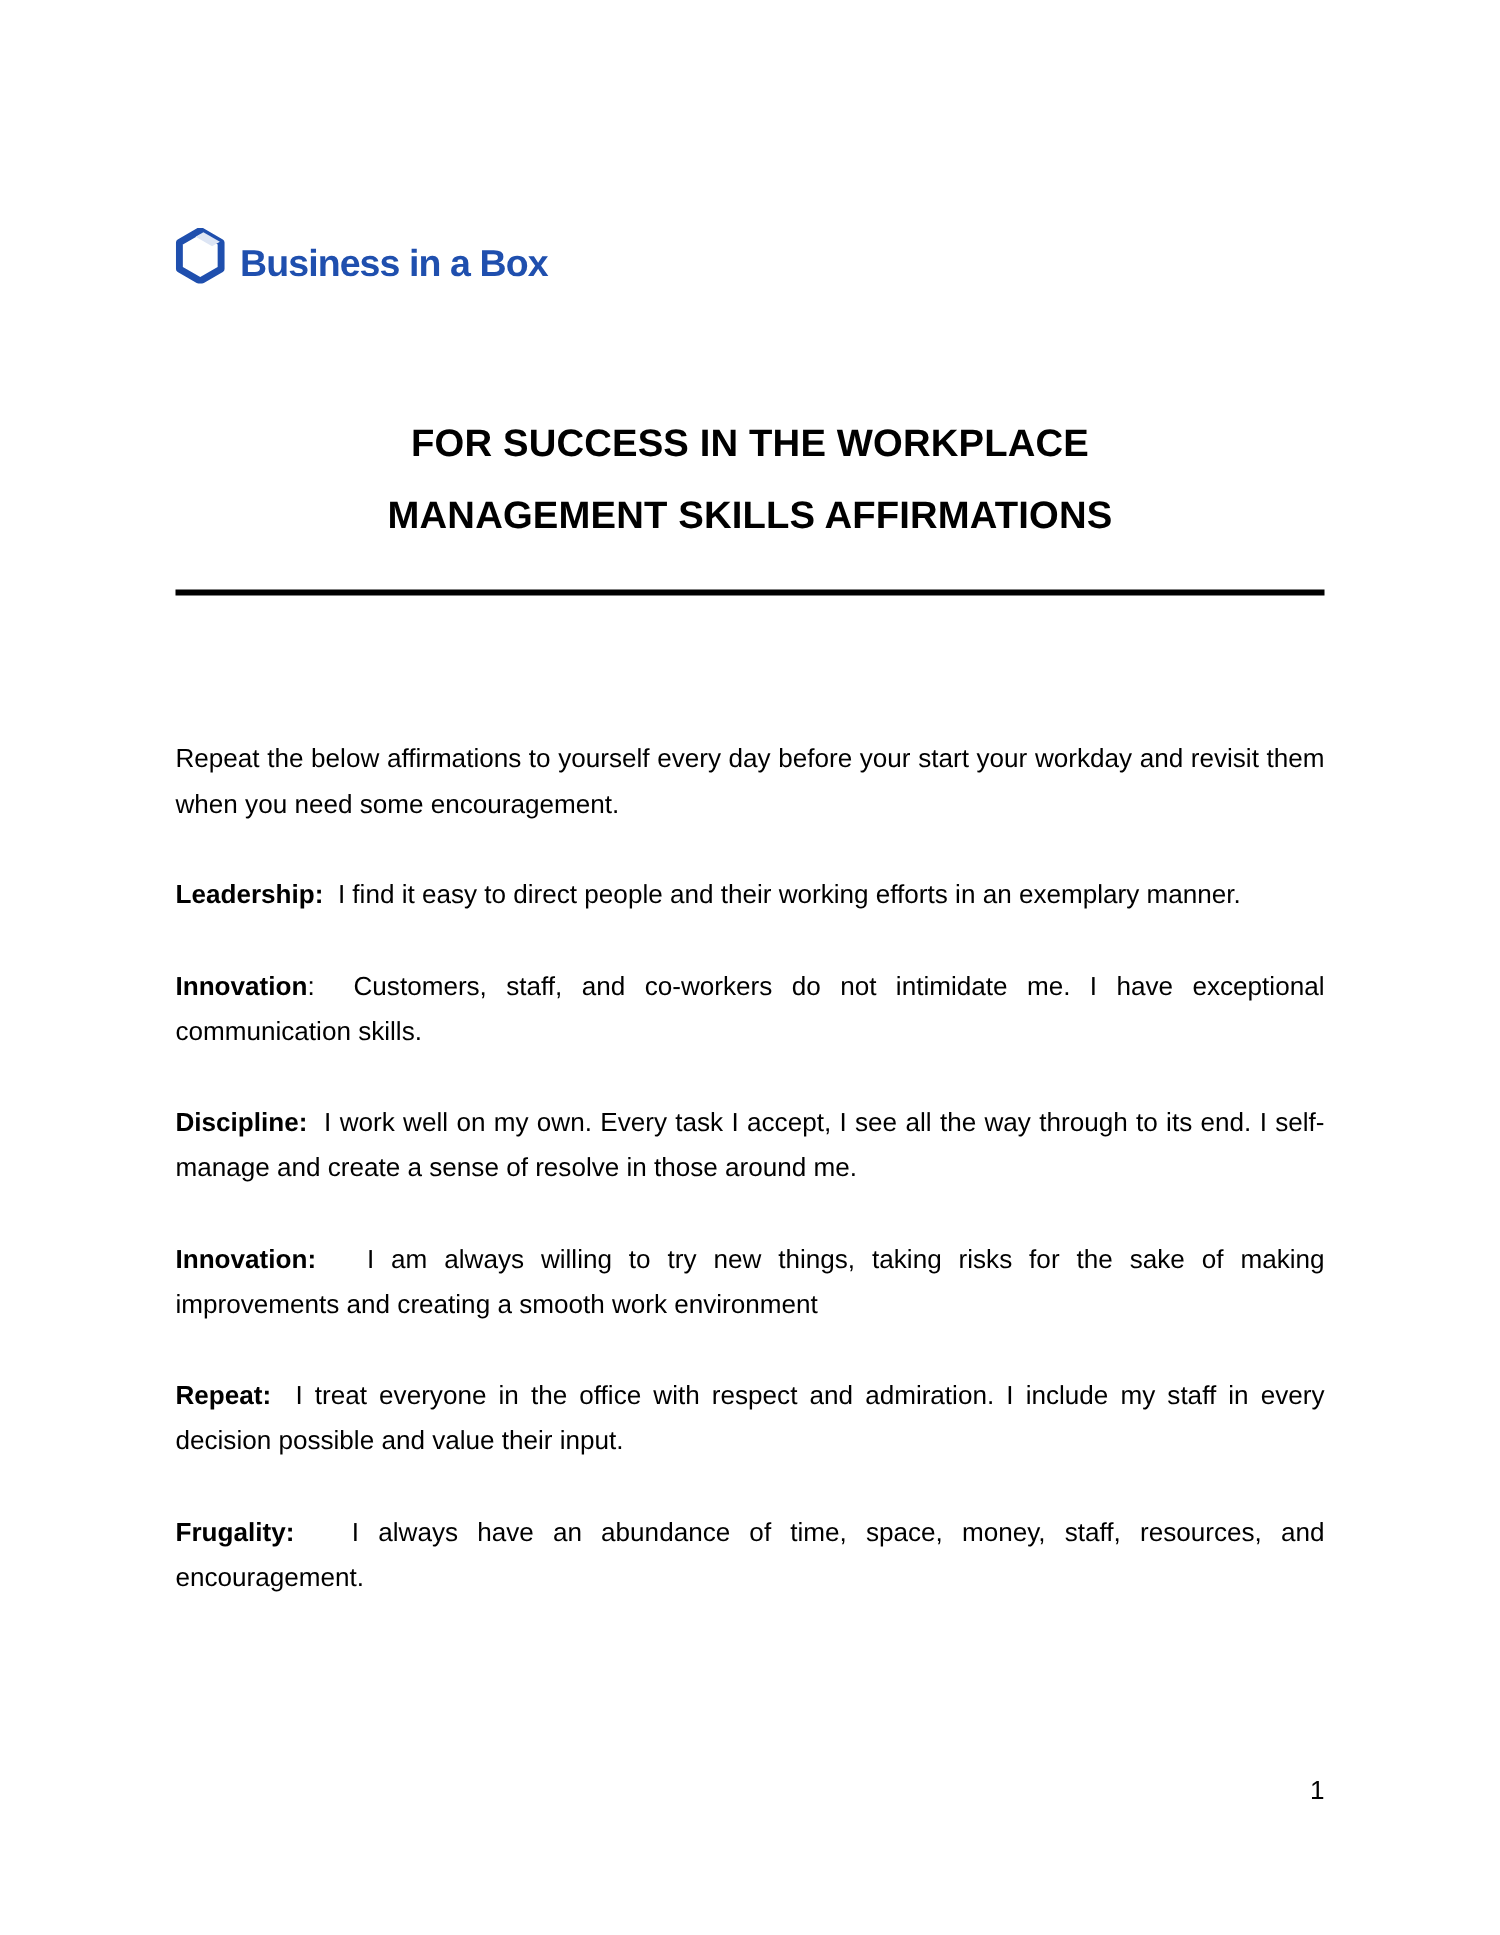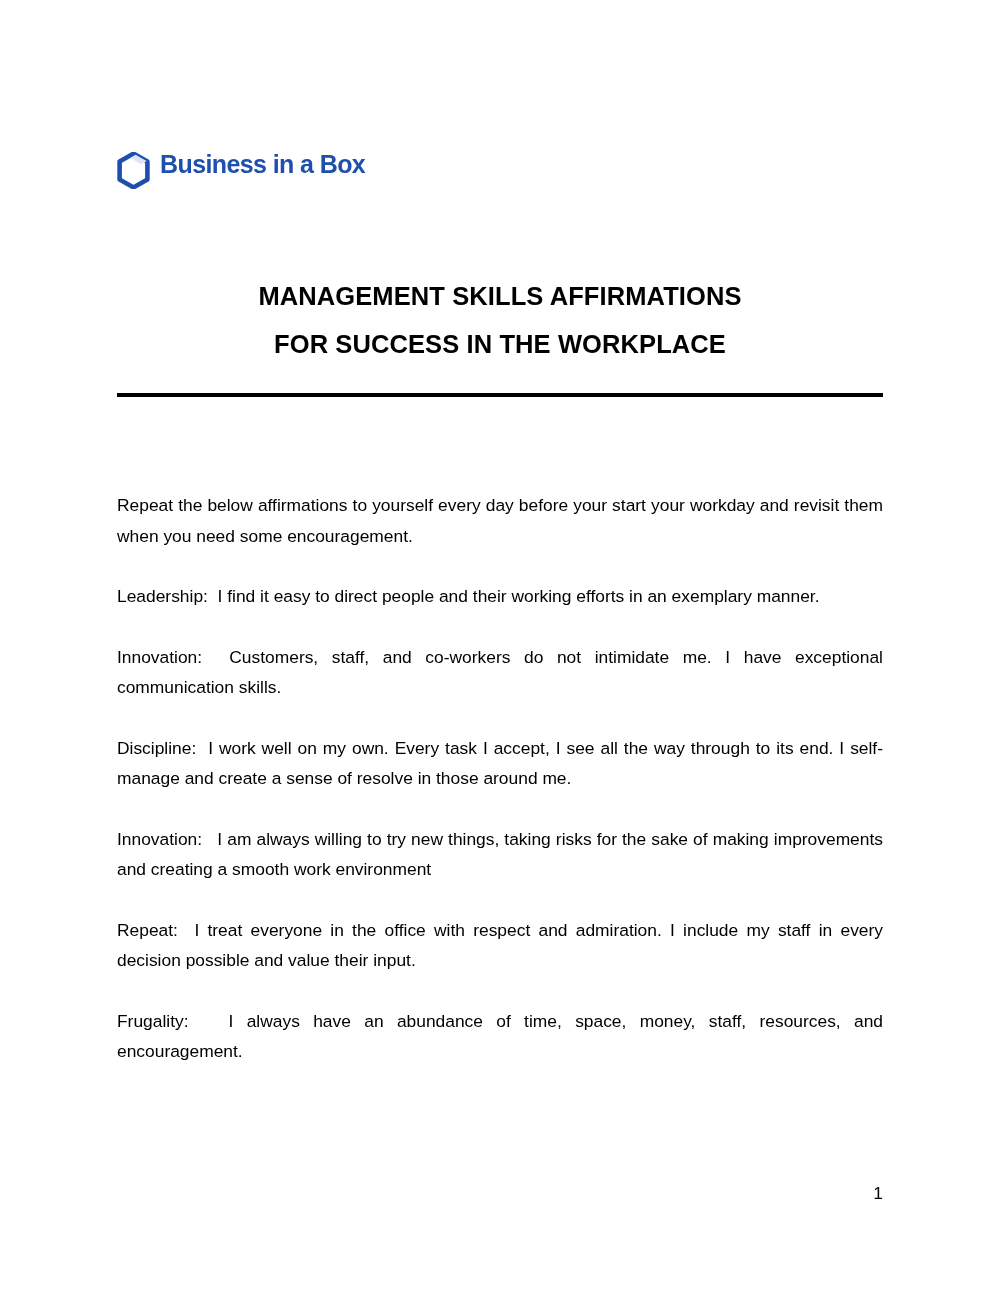--- a/index.html
+++ b/index.html
@@ -21,21 +21,21 @@
     inset: 0;
     background: #ffffff;
   }
 
   
   .logo-block {
     position: absolute;
     left: 117px;
     top: 152px;
     display: flex;
-    align-items: flex-start;
+    align-items: flex-end;
     gap: 10px;
   }
   .logo-mark {
     width: 33px;
     height: 37px;
     display: block;
   }
   .logo-wordmark {
     font-family: "Liberation Sans", sans-serif;
     font-weight: bold;
@@ -84,21 +84,21 @@
   .para {
     font-size: 17.4px;
     line-height: 30.5px;
     text-align: justify;
     text-justify: inter-word;
     margin: 0 0 30px 0;
     color: #000000;
   }
   .para:last-child { margin-bottom: 0; }
   .para .term {
-    font-weight: normal;
+    font-weight: bold;
   }
   .para .term-colon {
     font-weight: normal;
   }
   .nowrap-gap { white-space: pre; }
 
   
   .page-number {
     position: absolute;
     left: 117px;
@@ -116,22 +116,22 @@
 
   <div class="logo-block">
     <svg class="logo-mark" viewBox="0 0 33 37" aria-hidden="true">
       <path d="M16.5 1.6 L30.4 9.6 L30.4 27.4 L16.5 35.4 L2.6 27.4 L2.6 9.6 Z" fill="none" stroke="#1F4FAE" stroke-width="4.6" stroke-linejoin="round"></path>
       <path d="M18.6 2.8 L29.6 9.1 L24.4 12.2 L13.4 5.9 Z" fill="#DDE5F4"></path>
     </svg>
     <span class="logo-wordmark">Business in a Box</span>
   </div>
 
   <h1 class="doc-title">
+    <span class="title-line">FOR SUCCESS IN THE WORKPLACE</span>
     <span class="title-line">MANAGEMENT SKILLS AFFIRMATIONS</span>
-    <span class="title-line">FOR SUCCESS IN THE WORKPLACE</span>
   </h1>
 
   <div class="divider"></div>
 
   <div class="body-copy">
     <p class="para">Repeat the below affirmations to yourself every day before your start your workday and revisit them when you need some encouragement.</p>
     <div id="affirmation-list">
         <p class="para"><span class="term">Leadership</span><span class="term">:</span><span class="nowrap-gap">  </span><span>I find it easy to direct people and their working efforts in an exemplary manner.</span></p>
         <p class="para"><span class="term">Innovation</span><span class="term-colon">:</span><span class="nowrap-gap">  </span><span>Customers, staff, and co-workers do not intimidate me.  I have exceptional communication skills.</span></p>
         <p class="para"><span class="term">Discipline</span><span class="term">:</span><span class="nowrap-gap">  </span><span>I work well on my own.  Every task I accept, I see all the way through to its end.  I self-manage and create a sense of resolve in those around me.</span></p>

